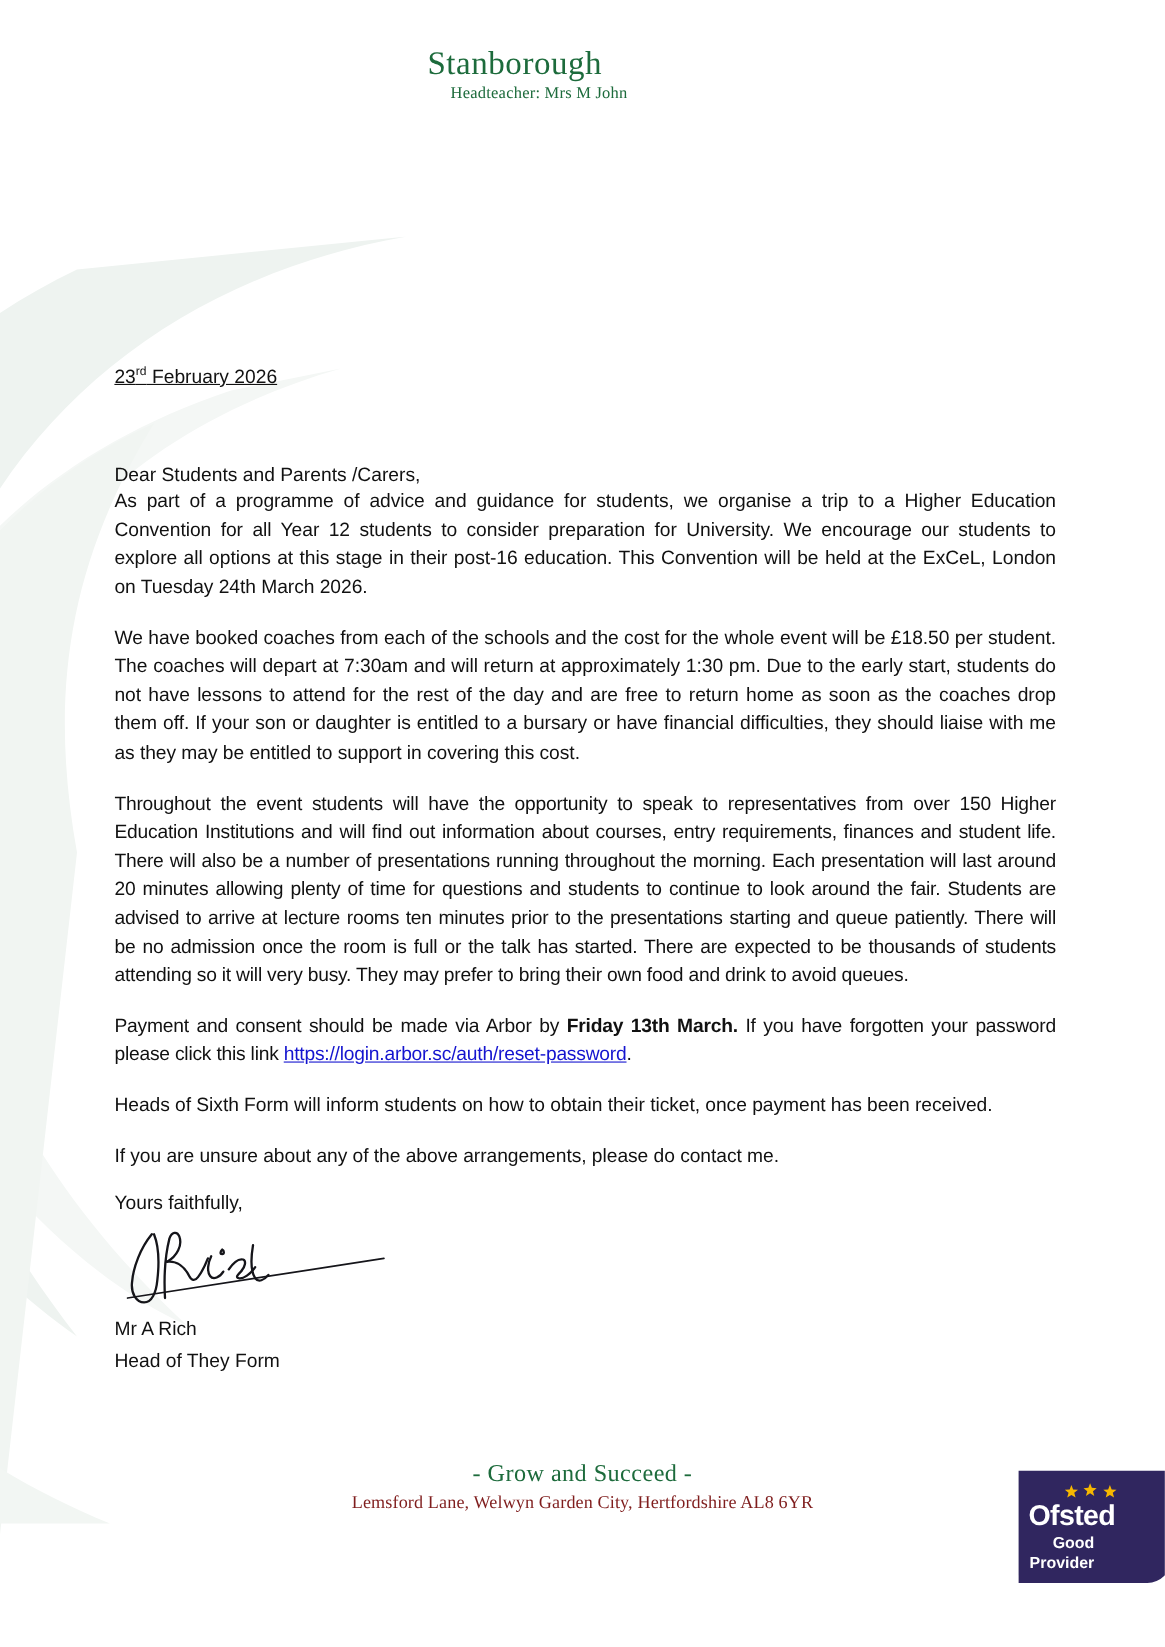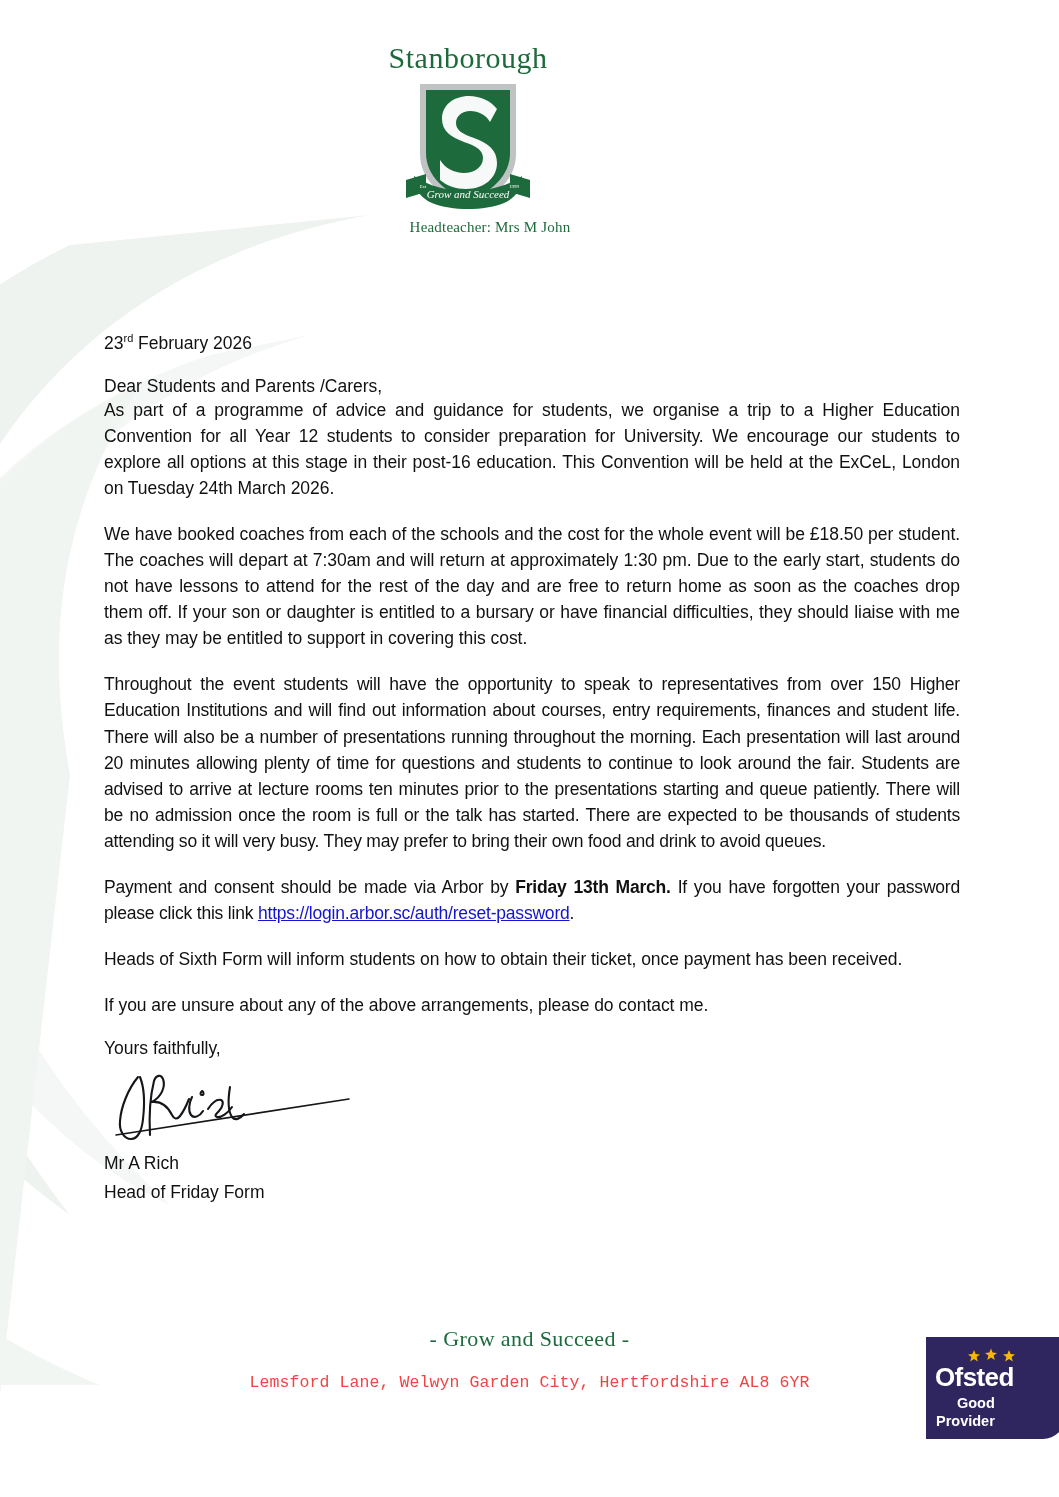--- a/index.html
+++ b/index.html
@@ -78,21 +78,22 @@
   .body-area {
     position: absolute;
     left: 104px;
     top: 332px;
     width: 856px;
     z-index: 3;
   }
   .letter-date {
     font-size: 17.5px;
     line-height: 1.2;
-    margin-bottom: 22px;
+    margin-bottom: 68px;
+    text-decoration: underline;
   }
   .letter-date sup {
     font-size: 11px;
     vertical-align: super;
   }
   .subject {
     font-size: 17.5px;
     font-weight: bold;
     margin-bottom: 20px;
     letter-spacing: -0.1px;
@@ -140,24 +141,24 @@
     text-align: center;
     z-index: 3;
   }
   .motto {
     font-family: "Liberation Serif", serif;
     font-size: 22px;
     color: #1d6b3c;
     letter-spacing: 0.4px;
   }
   .addr {
-    font-family: Liberation Mono, monospace;
+    font-family: Liberation Serif, serif;
     font-size: 16.5px;
-    color: #ef4444;
-    margin-top: 21px;
+    color: #7f1d1d;
+    margin-top: 4px;
     letter-spacing: 0.1px;
   }
   .contact {
     font-family: "Liberation Serif", serif;
     font-size: 16.5px;
     color: #2b2b33;
     margin-top: 5px;
     letter-spacing: 0.1px;
   }
 
@@ -210,37 +211,20 @@
   <svg class="watermark" viewBox="0 0 700 1180" xmlns="http://www.w3.org/2000/svg">
     <path d="M700 0 C470 40 300 190 250 420 C205 630 260 820 400 1000 C300 930 170 790 120 600 C60 370 170 140 400 30 Z" fill="#eef3f0"></path>
     <path d="M640 120 C430 180 300 330 285 520 C272 690 350 850 500 990 C390 940 250 800 215 620 C175 410 300 220 540 140 Z" fill="#f4f7f5"></path>
     <path d="M470 170 C390 300 375 420 400 560 L330 1180 L150 1180 C110 900 140 600 250 380 C300 280 380 210 470 170 Z" fill="#f1f5f2"></path>
     <path d="M170 980 C230 1060 330 1130 430 1170 L80 1170 C40 1120 10 1050 0 980 Z" fill="#f2f6f3"></path>
   </svg>
 
   <div class="letterhead">
     <div class="school-name">Stanborough</div>
 
-    <div class="crest-wrap">
-      <svg class="crest" width="128" height="140" viewBox="0 0 128 140" xmlns="http://www.w3.org/2000/svg">
-
-        <path d="M16 8 H112 V78 C112 104 90 122 64 132 C38 122 16 104 16 78 Z" fill="#bfc3c4"></path>
-
-        <path d="M22 14 H106 V77 C106 100 87 116 64 125 C41 116 22 100 22 77 Z" fill="#1d6b3c"></path>
-
-        <path d="M93 33 C87 25 76 20 65 20 C50 20 38 29 38 43 C38 55 47 61 60 66 C72 70 79 74 79 82 C79 91 70 97 60 97 C50 97 41 92 36 84 L36 104 C43 110 52 113 62 113 C80 113 93 102 93 87 C93 74 84 67 70 62 C58 58 52 54 52 47 C52 40 58 35 66 35 C75 35 82 39 86 46 Z" fill="#ffffff" opacity="0.96"></path>
-
-        <path d="M2 104 L22 98 L22 116 L2 122 Z" fill="#1d6b3c"></path>
-        <path d="M126 104 L106 98 L106 116 L126 122 Z" fill="#1d6b3c"></path>
-        <path d="M10 100 C38 120 90 120 118 100 C118 112 112 122 100 127 C80 135 48 135 28 127 C16 122 10 112 10 100 Z" fill="#1d6b3c"></path>
-        <text x="64" y="122" text-anchor="middle" font-family="Liberation Serif, serif" font-size="11" fill="#ffffff" font-style="italic">Grow and Succeed</text>
-        <text x="19" y="112" text-anchor="middle" font-family="Liberation Serif, serif" font-size="5" fill="#ffffff">Est</text>
-        <text x="110" y="112" text-anchor="middle" font-family="Liberation Serif, serif" font-size="5" fill="#ffffff">1999</text>
-      </svg>
-    </div>
 
     <div class="head-line">Headteacher: Mrs M John</div>
   </div>
 
   <div class="body-area">
 
     <div class="letter-date"><span>23</span><sup>rd</sup><span> February 2026</span></div>
 
 
     <div class="salutation">Dear Students and Parents /Carers,</div>
@@ -265,21 +249,21 @@
           <path d="M88 28 C85 34 84 42 87 46 C90 50 96 47 99 42"></path>
           <path d="M98 22 C96 24 96 26 98 26 C100 26 100 23 98 22"></path>
           <path d="M104 40 C108 34 113 30 117 31 C120 32 119 38 115 42 C112 45 110 47 113 48 C117 49 124 44 128 38"></path>
           <path d="M126 18 C124 30 124 42 128 48 C131 52 136 50 140 45"></path>
           <path d="M12 66 L245 30" stroke-width="1.6"></path>
         </g>
       </svg>
     </div>
 
     <div class="sign-off">Mr A Rich</div>
-    <div class="sign-off">Head of Friday Form</div>
+    <div class="sign-off">Head of They Form</div>
   </div>
 
   <div class="footer">
     <div class="motto">- Grow and Succeed -</div>
     <div class="addr">Lemsford Lane, Welwyn Garden City, Hertfordshire AL8 6YR</div>
   </div>
 
   <div class="ofsted">
     <svg class="ofsted-stars" viewBox="0 0 52 17" xmlns="http://www.w3.org/2000/svg">
       <g fill="#f6b800">

